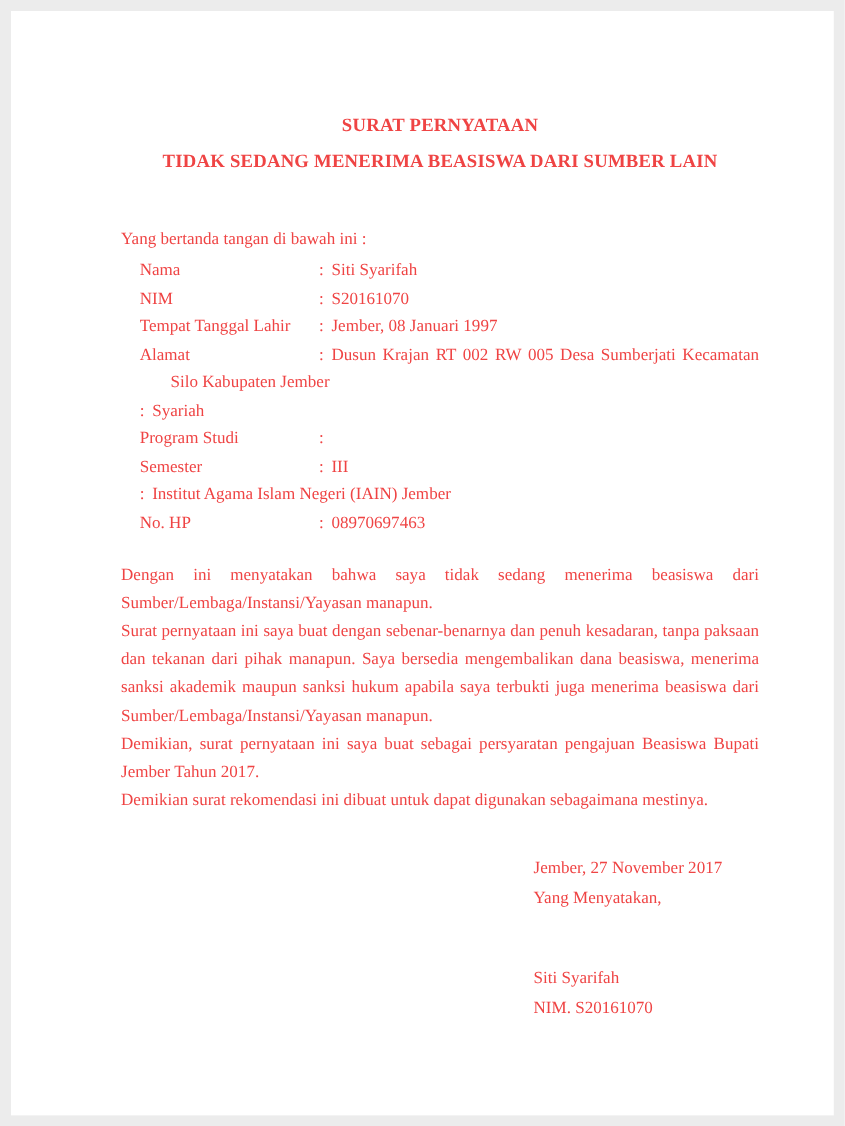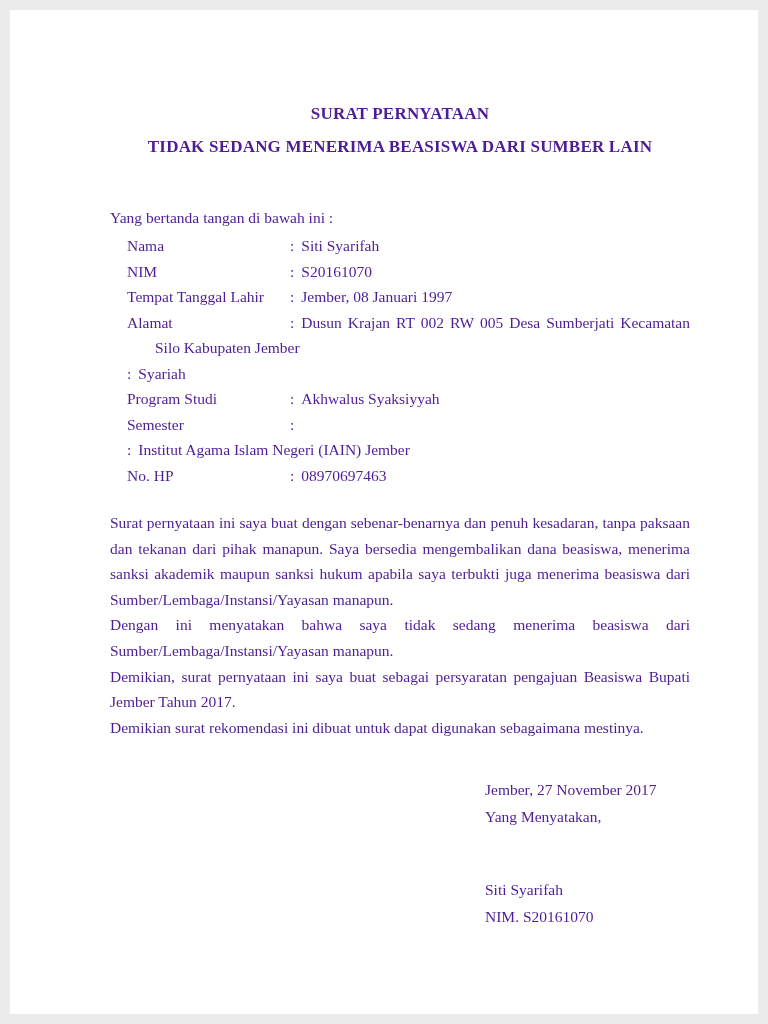--- a/index.html
+++ b/index.html
@@ -7,21 +7,21 @@
   body { font-family: "Liberation Serif", "DejaVu Serif", serif; }
 
   .page {
     position: relative;
     width: 768px;
     height: 1024px;
     margin: 0 auto;
     background: #ffffff;
     border: 10px solid #ececec;
     padding: 87px 68px 0 100px;
-    color: #4c1d95;
+    color: #ef4444;
     font-size: 15.5px;
   }
 
   .title-block { text-align: center; }
   .title-line {
     font-weight: bold;
     font-size: 17px;
     line-height: 33px;
     letter-spacing: 0.2px;
   }
@@ -99,44 +99,44 @@
     <div class="field-wrap-line">Silo Kabupaten Jember</div>
 
     <div class="field-row">
       <span class="field-colon">:</span>
       <span class="field-value">Syariah</span>
     </div>
 
     <div class="field-row">
       <span class="field-label">Program Studi</span>
       <span class="field-colon">:</span>
-      <span class="field-value">Akhwalus Syaksiyyah</span>
     </div>
 
     <div class="field-row">
       <span class="field-label">Semester</span>
       <span class="field-colon">:</span>
+      <span class="field-value">III</span>
     </div>
 
     <div class="field-row">
       <span class="field-colon">:</span>
       <span class="field-value">Institut Agama Islam Negeri (IAIN) Jember</span>
     </div>
 
     <div class="field-row">
       <span class="field-label">No. HP</span>
       <span class="field-colon">:</span>
       <span class="field-value">08970697463</span>
     </div>
 
   </div>
 
   <div class="paragraphs">
+    <p class="para">Dengan ini menyatakan bahwa saya tidak sedang menerima beasiswa dari Sumber/Lembaga/Instansi/Yayasan manapun.</p>
     <p class="para">Surat pernyataan ini saya buat dengan sebenar-benarnya dan penuh kesadaran, tanpa paksaan dan tekanan dari pihak manapun. Saya bersedia mengembalikan dana beasiswa, menerima sanksi akademik maupun sanksi hukum apabila saya terbukti juga menerima beasiswa dari Sumber/Lembaga/Instansi/Yayasan manapun.</p>
-    <p class="para">Dengan ini menyatakan bahwa saya tidak sedang menerima beasiswa dari Sumber/Lembaga/Instansi/Yayasan manapun.</p>
     <p class="para">Demikian, surat pernyataan ini saya buat sebagai persyaratan pengajuan Beasiswa Bupati Jember Tahun 2017.</p>
     <p class="para">Demikian surat rekomendasi ini dibuat untuk dapat digunakan sebagaimana mestinya.</p>
   </div>
 
   <div class="signature">
     <div>Jember, 27 November 2017</div>
     <div>Yang Menyatakan,</div>
     <div class="sig-name">Siti Syarifah</div>
     <div>NIM. S20161070</div>
   </div>

